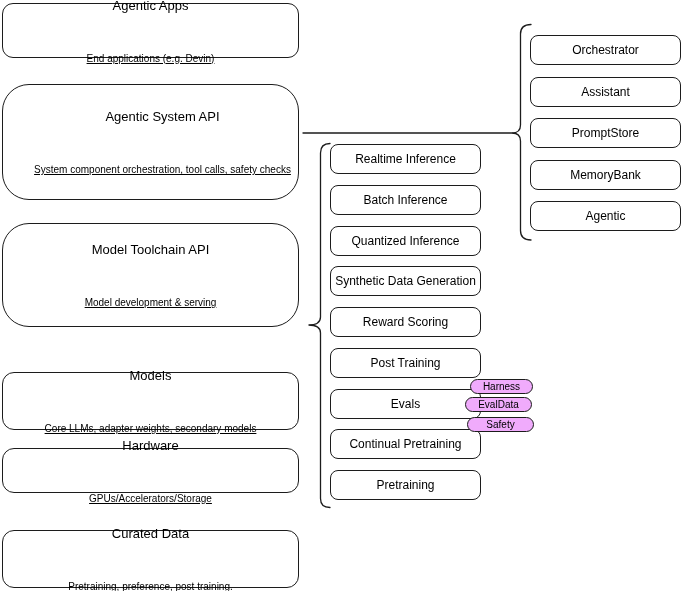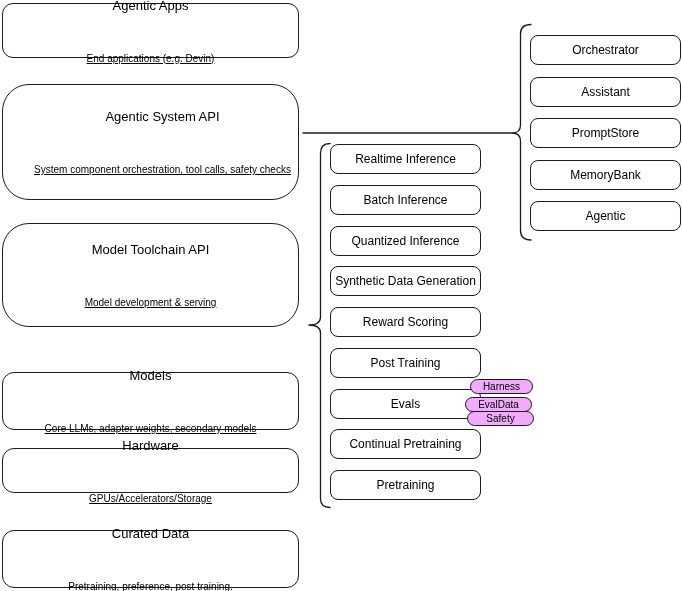--- a/index.html
+++ b/index.html
@@ -79,21 +79,21 @@
     background: #f0abfc;
     border: 1px solid #1c1c1c;
     border-radius: 8px;
     font-size: 10px;
     line-height: 13px;
     text-align: center;
     z-index: 3;
   }
   .pill-harness  { left: 139px; top: -11px; width: 63px; }
   .pill-evaldata { left: 134px; top: 7px;   width: 67px; }
-  .pill-safety   { left: 136px; top: 21px;  width: 67px; text-align: center; }
+  .pill-safety   { left: 136px; top: 27px;  width: 67px; text-align: center; }
 </style>
 </head>
 <body>
 
 <div class="canvas">
 
   <svg class="connectors" viewBox="0 0 682 591" xmlns="http://www.w3.org/2000/svg">
 
     <path d="M 303 133 L 512 133" stroke="#1c1c1c" stroke-width="1.3" fill="none" stroke-linecap="round"></path>
 

